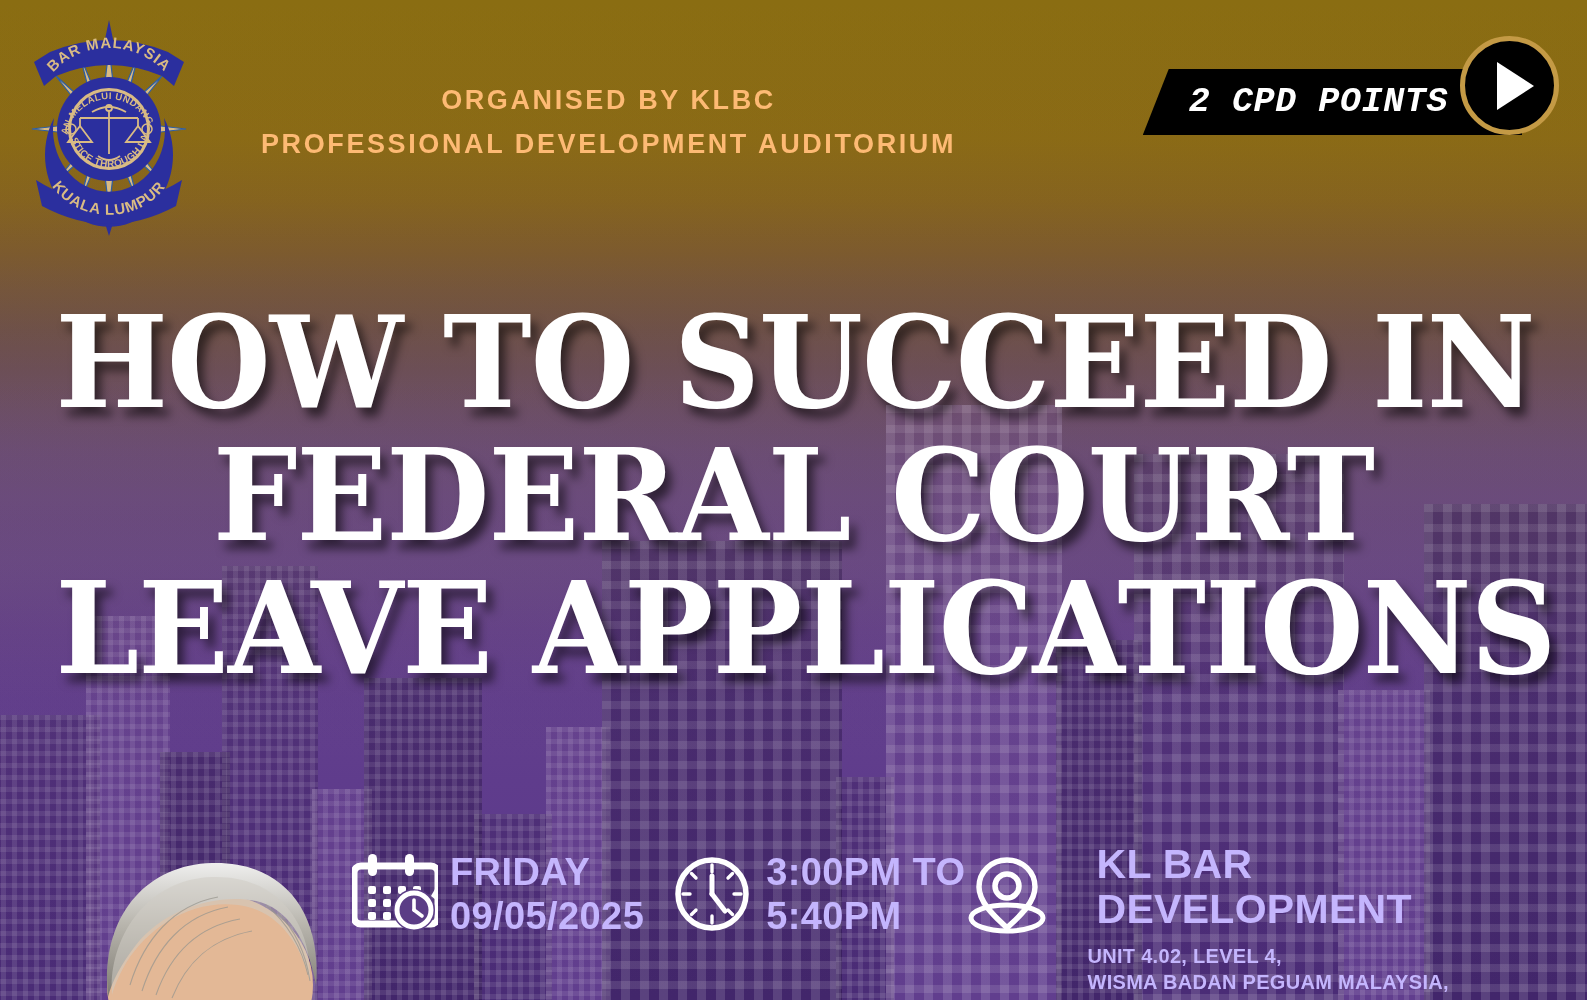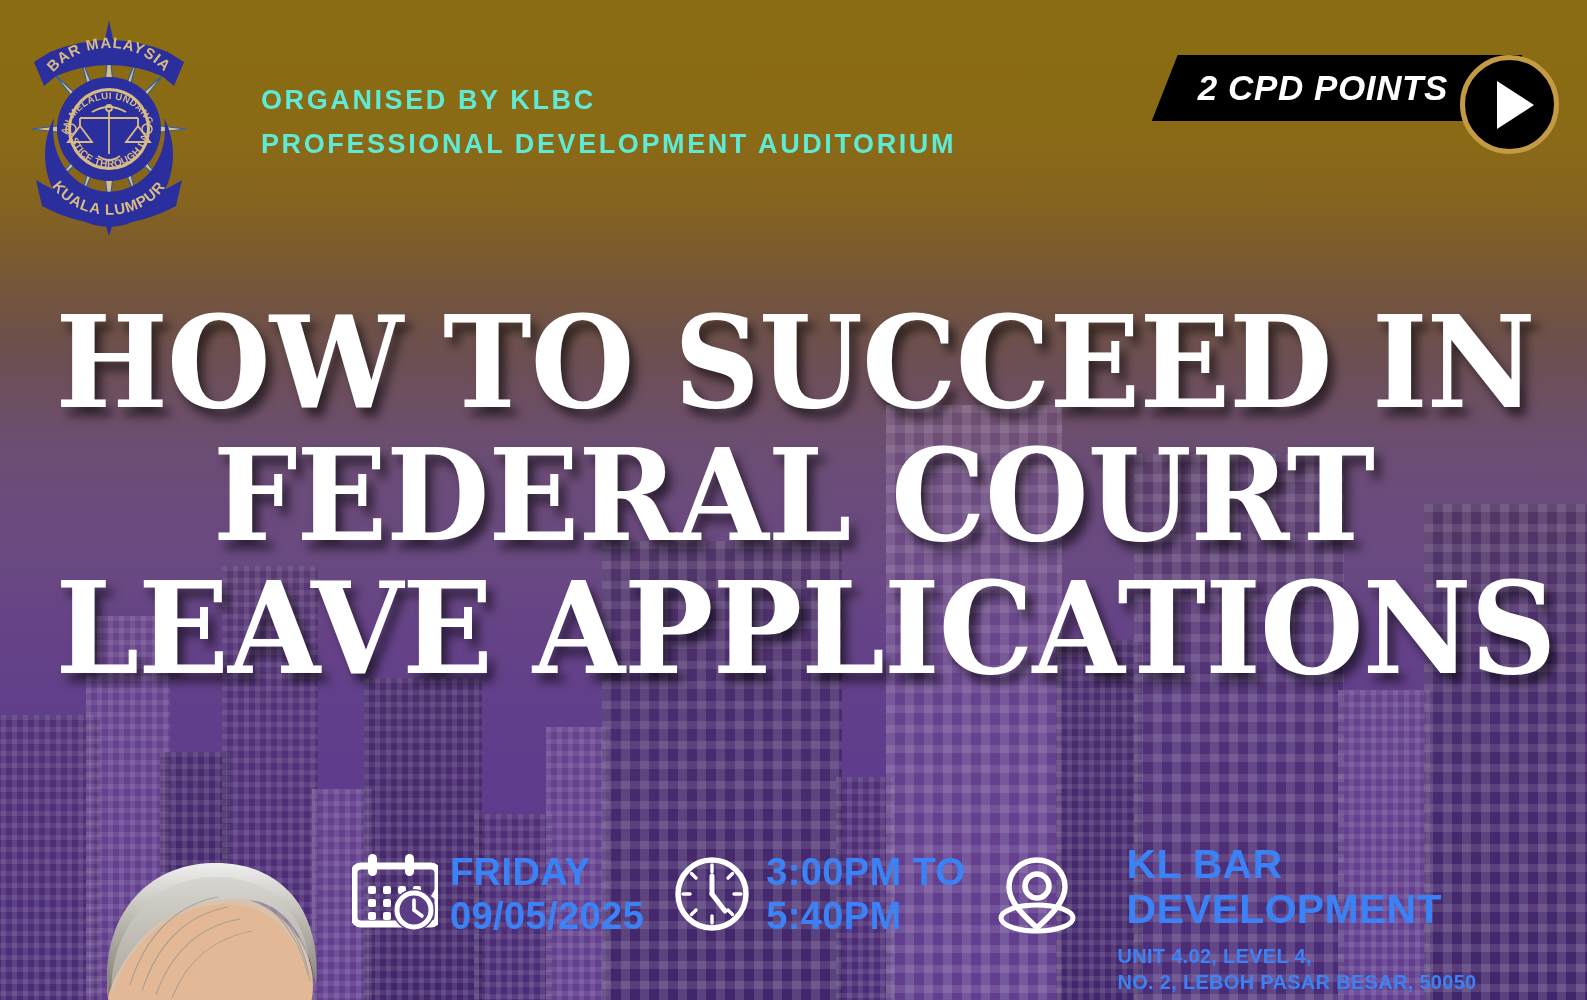--- a/index.html
+++ b/index.html
@@ -71,33 +71,34 @@
 
   
   .logo {
     position:absolute; left:14px; top:14px;
     width:190px; height:225px;
   }
 
   
   .organiser {
     position:absolute; left:261px; top:78px;
-    color:#5eead4;
+    color:#fdba74;
     font-size:27px;
     font-weight:bold;
     letter-spacing:2.6px;
     line-height:44px;
+    text-align:center;
   }
   .organiser div { white-space:nowrap; }
 
   
   .cpd-wrap {
     position:absolute; right:28px; top:55px;
     height:80px;
-    display:flex; align-items:flex-start;
+    display:flex; align-items:flex-end;font-family:Liberation Mono, monospace;
   }
   .cpd-bar {
     height:66px;
     background:#000;
     color:#fff;
     display:flex; align-items:center;
     padding:0 74px 0 46px;
     margin-right:-62px;
     font-size:35px;
     font-weight:bold;
@@ -143,35 +144,35 @@
     width:300px; height:165px;
   }
 
   
   .infobar {
     position:absolute; left:352px; bottom:0; right:0;
     height:180px;
     display:flex;
     align-items:flex-start;
     padding-top:22px;
-    color:#3b82f6;
+    color:#c4b5fd;
   }
   .info-item { display:flex; align-items:flex-start; }
   .info-icon { flex:0 0 auto; }
   .info-text {
     font-size:38px;
     font-weight:bold;
     line-height:44px;
     letter-spacing:.4px;
     white-space:nowrap;
   }
   .info-date { margin-right:28px; }
   .info-date .info-icon { margin:8px 12px 0 0; }
   .info-date .info-text { padding-top:8px; }
-  .info-time { margin-right:30px; }
+  .info-time { }
   .info-time .info-icon { margin:12px 14px 0 0; }
   .info-time .info-text { padding-top:8px; }
   .info-venue .info-icon { margin:10px 14px 0 0; }
   .venue-name { font-size:41px; font-weight:bold; line-height:45px; letter-spacing:.3px;margin-left:33px; }
   .venue-addr {
     margin-top:11px;
     font-size:20px;
     font-weight:bold;
     line-height:26px;
     letter-spacing:.3px;
@@ -384,19 +385,20 @@
           <path d="M42 8 C26 8 14 20 14 35 C14 52 34 68 42 76 C50 68 70 52 70 35 C70 20 58 8 42 8 Z" fill="none" stroke="#fff" stroke-width="5.5"></path>
           <circle cx="42" cy="34" r="12" fill="none" stroke="#fff" stroke-width="5.5"></circle>
           <ellipse cx="42" cy="66" rx="36" ry="13" fill="none" stroke="#fff" stroke-width="5"></ellipse>
         </svg>
       </div>
       <div>
         <div class="venue-name">KL BAR</div>
         <div class="venue-name">DEVELOPMENT</div>
         <div class="venue-addr">
           <div>UNIT 4.02, LEVEL 4,</div>
+          <div>WISMA BADAN PEGUAM MALAYSIA,</div>
           <div>NO. 2, LEBOH PASAR BESAR, 50050</div>
         </div>
       </div>
     </div>
 
   </div>
 </div>
 
 </body></html>

